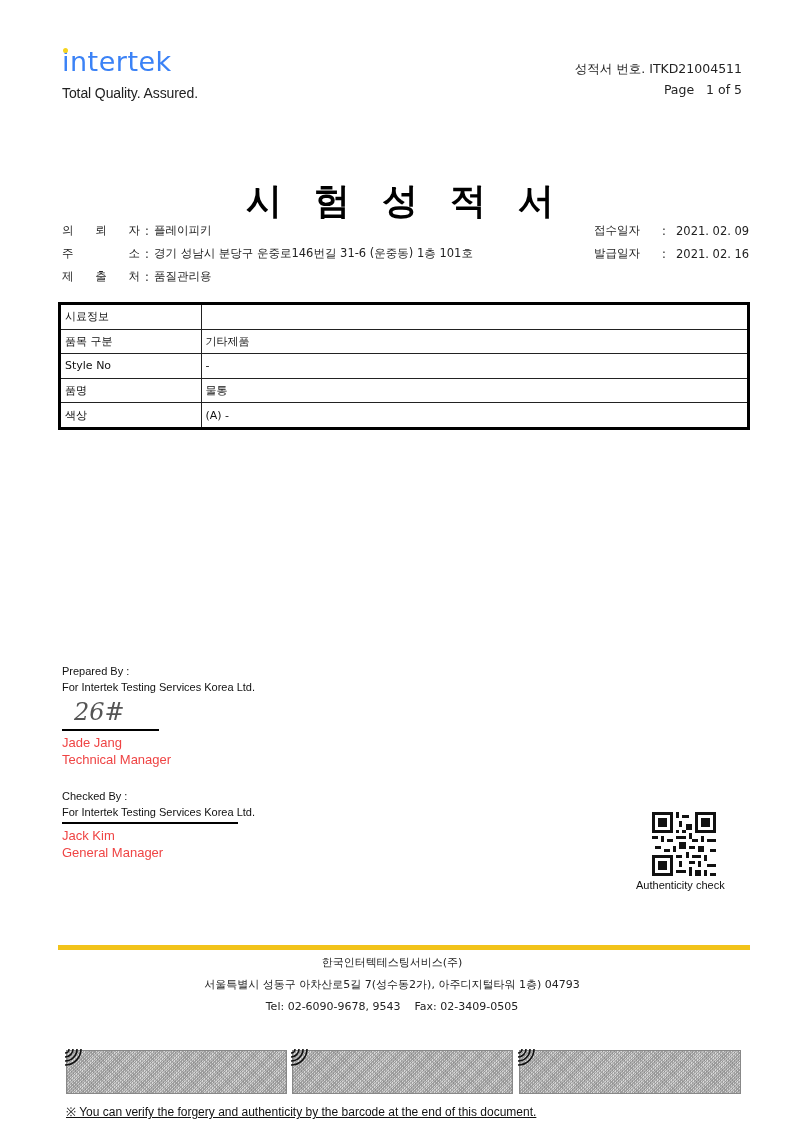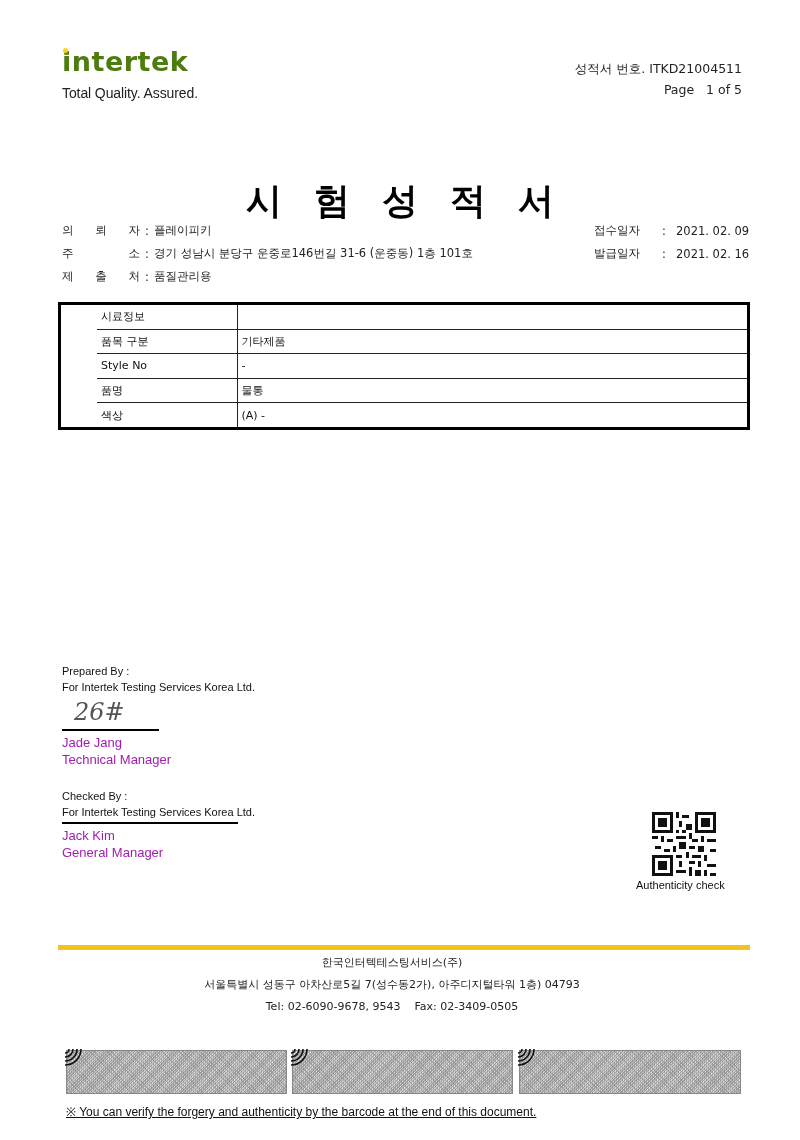--- a/index.html
+++ b/index.html
@@ -3,51 +3,51 @@
 <meta charset="utf-8">
 <style>
   * { box-sizing: border-box; margin: 0; padding: 0; }
   html, body { width: 800px; height: 1140px; background: #ffffff; overflow: hidden; }
   body { position: relative; font-family: "DejaVu Sans", "Liberation Sans", sans-serif; color: #111; }
 
   .abs { position: absolute; }
 
   
   .logo { left: 62px; top: 48px; }
-  .logo-word { font-family: "DejaVu Sans", sans-serif; font-size: 27px; font-weight: bold; letter-spacing: 0.5px; color: #4d7c0f; line-height: 28px; }
+  .logo-word { font-family: "DejaVu Sans", sans-serif; font-size: 27px; font-weight: normal; letter-spacing: 0.5px; color: #3b82f6; line-height: 28px; }
   .logo-tag { font-family: "Liberation Sans", sans-serif; font-size: 14px; color: #222; margin-top: 9px; letter-spacing: -0.1px; }
   .logo-dot { position: absolute; left: 1px; top: 0px; width: 5px; height: 5px; background: #f6d41e; border-radius: 50%; }
 
   
   .report-no { right: 58px; top: 58px; font-size: 12.5px; text-align: right; color: #222; line-height: 21px; }
 
   
   .title { left: 0; width: 800px; top: 136px; text-align: center; font-size: 36px; font-weight: bold; letter-spacing: 32px; padding-left: 32px; color: #000; margin-top: 41px; }
 
   
   .info { left: 62px; top: 219px; font-size: 11.5px; color: #222; }
   .info-row { height: 23px; display: flex; align-items: center; }
   .info-label { width: 78px; display: flex; justify-content: space-between; }
   .info-colon { width: 14px; text-align: center; }
   .dates { left: 594px; top: 219px; font-size: 11.5px; color: #222; }
   .date-row { height: 23px; display: flex; align-items: center; }
   .date-label { width: 68px; }
   .date-colon { width: 14px; }
 
   
-  .sample-table { left: 58px; top: 302px; width: 692px; border: 3px solid #000; border-collapse: collapse; padding-left: 36px; }
+  .sample-table { left: 58px; top: 302px; width: 692px; border: 3px solid #000; border-collapse: collapse; }
   .sample-table table { width: 100%; border-collapse: collapse; }
   .sample-table td { height: 24.4px; border-bottom: 1px solid #222; font-size: 11px; padding-left: 4px; color: #111; }
   .sample-table tr:last-child td { border-bottom: none; }
   .sample-table td.col-label { width: 140px; border-right: 1px solid #222; }
 
   
   .sig-block { left: 62px; font-family: "Liberation Sans", sans-serif; }
   .sig-small { font-size: 11px; color: #111; line-height: 16px; }
-  .sig-name { font-size: 13px; color: #a21caf; line-height: 17px; }
+  .sig-name { font-size: 13px; color: #ef4444; line-height: 17px; }
   .sig-line { height: 2px; background: #000; }
   .signature { font-family: "DejaVu Serif", serif; font-style: italic; color: #555; }
 
   
   .qr { left: 650px; top: 812px; width: 68px; height: 64px; }
   .qr-label { left: 636px; top: 879px; font-family: "Liberation Sans", sans-serif; font-size: 11px; color: #111; }
 
   
   .footer-line { left: 58px; top: 945px; width: 692px; height: 5px; background: #f2c31a; }
   .footer-text { left: 0; width: 784px; text-align: center; font-size: 11px; color: #222; line-height: 22px; top: 952px; }

